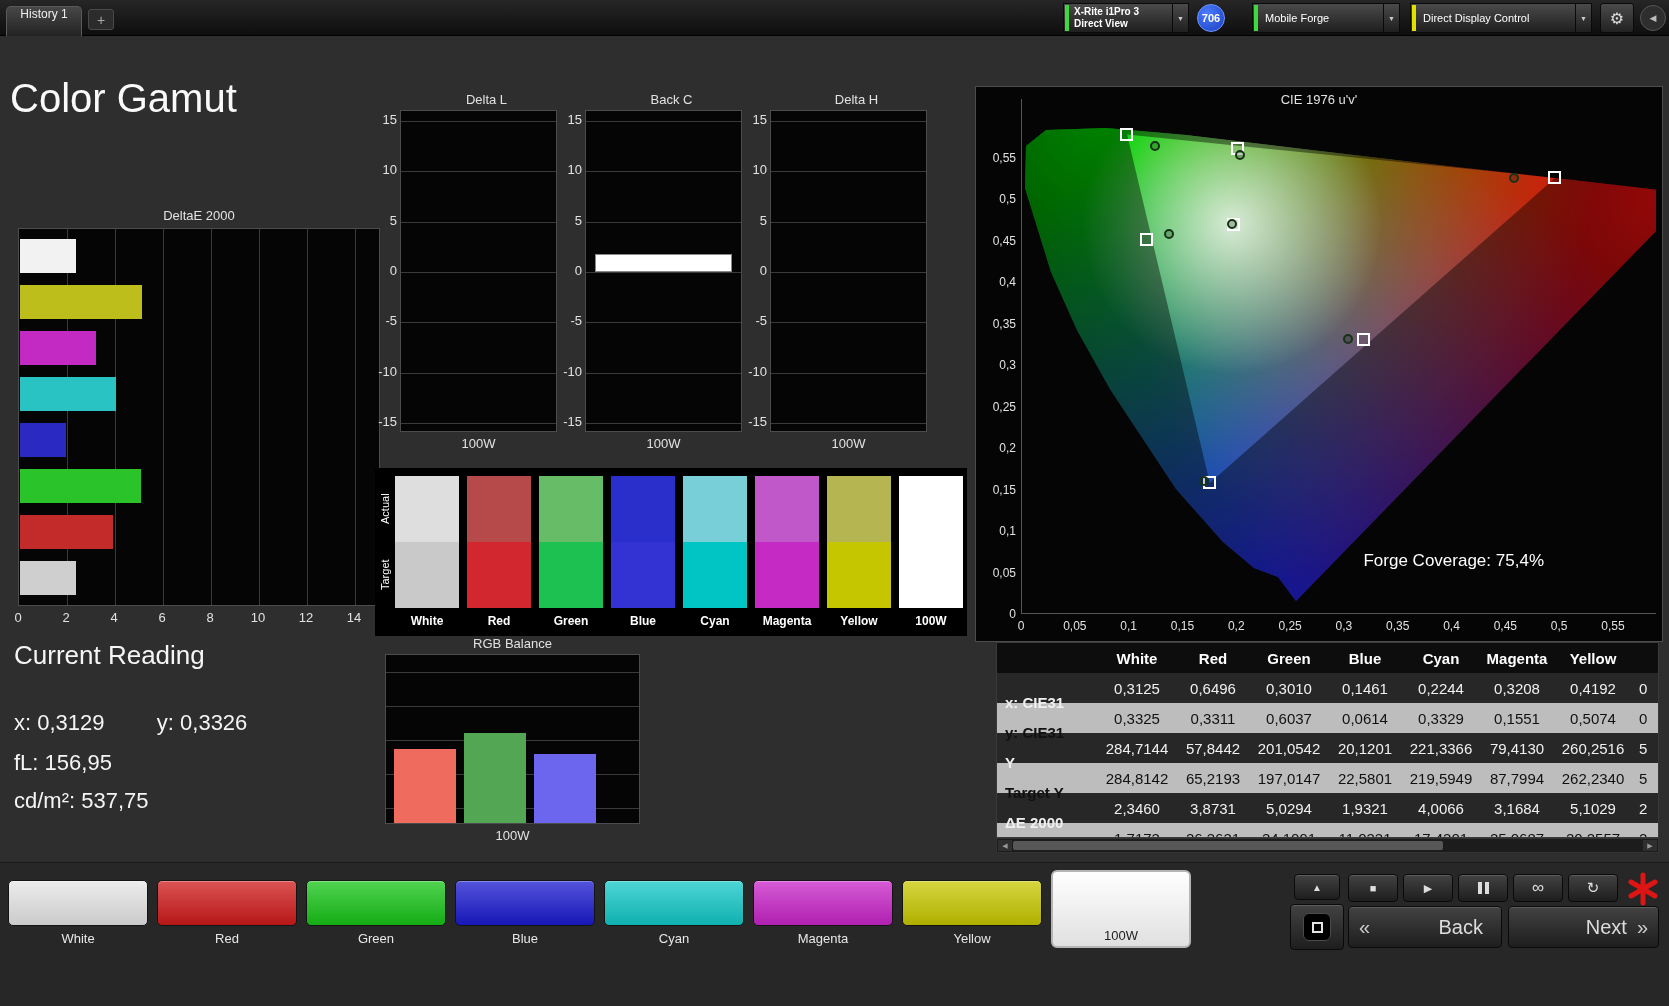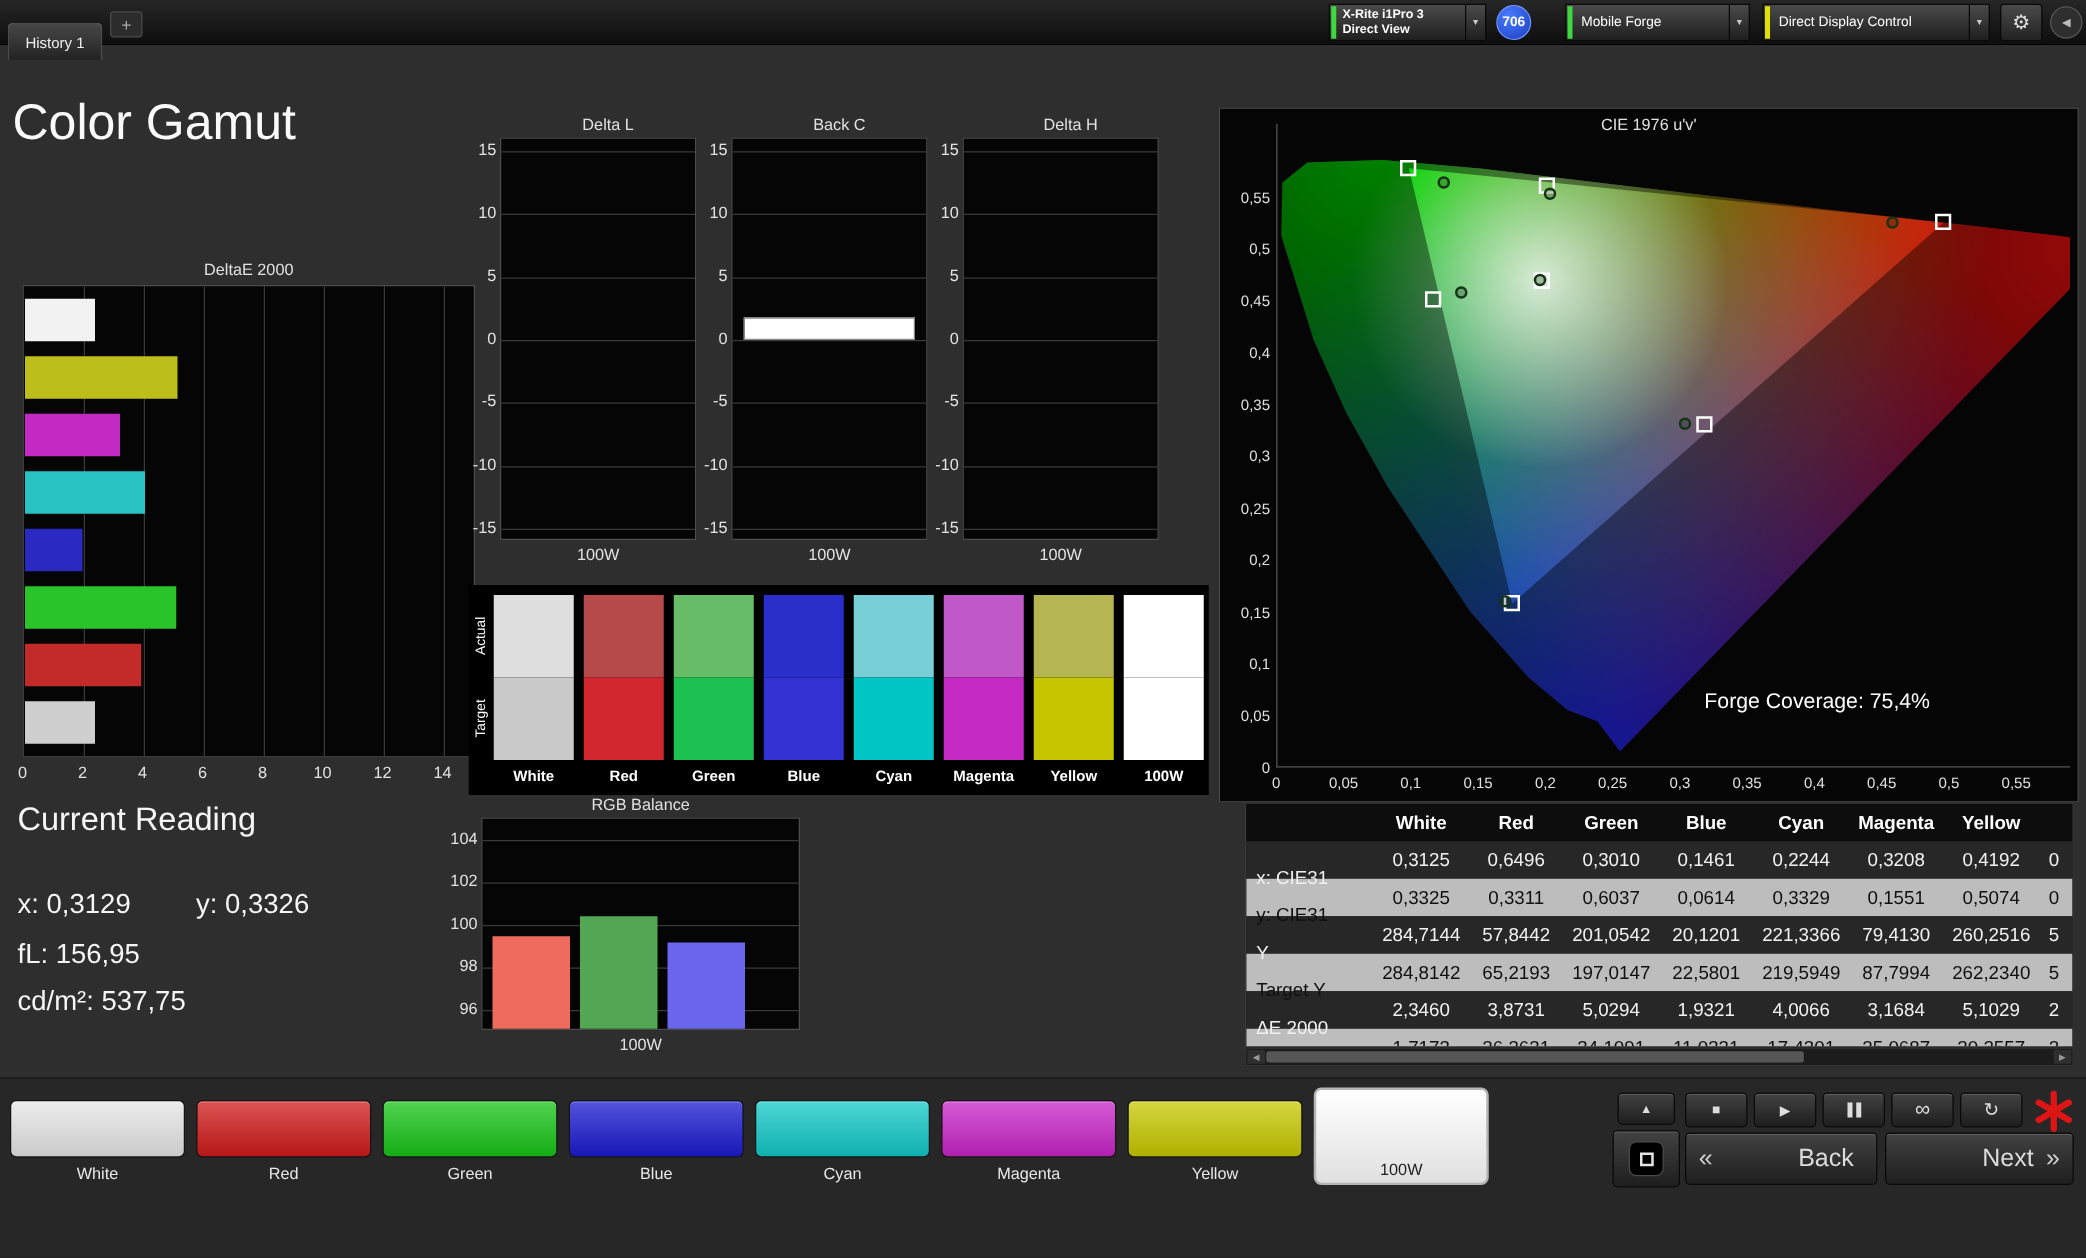--- a/index.html
+++ b/index.html
@@ -2,21 +2,21 @@
 <html><head>
 <meta charset="utf-8">
 <style>
   * { box-sizing: border-box; margin:0; padding:0; }
   html,body { background:#1b1b1b; }
   body { font-family:"Liberation Sans", sans-serif; }
   #app { position:relative; width:1669px; height:1006px; background:#2e2e2e; overflow:hidden; }
 
   
   .topbar{position:absolute;left:0;top:0;width:100%;height:36px;background:linear-gradient(#262626,#0e0e0e);border-bottom:1px solid #000;}
-  .tab{position:absolute;left:6px;top:6px;width:76px;height:30px;background:linear-gradient(#474747,#232323);border:1px solid #5a5a5a;border-bottom:none;border-radius:5px 5px 0 0;color:#eee;font-size:12px;display:flex;align-items:center;justify-content:center;margin-top:12px;}
+  .tab{position:absolute;left:6px;top:6px;width:76px;height:30px;background:linear-gradient(#474747,#232323);border:1px solid #5a5a5a;border-bottom:none;border-radius:5px 5px 0 0;color:#eee;font-size:12px;display:flex;justify-content:center;}
   .addtab{position:absolute;left:88px;top:9px;width:26px;height:21px;background:#2c2c2c;border:1px solid #4a4a4a;border-radius:3px;color:#aaa;font-size:14px;display:flex;align-items:center;justify-content:center;}
   .devbox{position:absolute;top:3px;height:30px;background:linear-gradient(#4a4a4a,#1f1f1f);border:1px solid #0a0a0a;display:flex;align-items:stretch;}
   .accent{width:4px;margin:1px;}
   .meterbox{left:1063px;width:126px;}
   .srcbox{left:1252px;width:148px;}
   .dispbox{left:1410px;width:182px;}
   .twoline{flex:1;display:flex;flex-direction:column;justify-content:center;padding-left:4px;color:#fff;font-size:10px;line-height:12px;font-weight:bold;white-space:nowrap;overflow:hidden;}
   .devlabel{flex:1;display:flex;align-items:center;color:#fff;font-size:11px;padding-left:6px;white-space:nowrap;overflow:hidden;}
   .chev{width:16px;border-left:1px solid #0a0a0a;display:flex;align-items:center;justify-content:center;font-size:7px;color:#ccc;}
   .badge{position:absolute;left:1197px;top:4px;width:28px;height:28px;border-radius:50%;background:radial-gradient(circle at 35% 30%,#4a7bff,#1b3fbf);border:1px solid #6f97ff;color:#fff;font-size:11px;font-weight:bold;display:flex;align-items:center;justify-content:center;}
@@ -95,21 +95,21 @@
 
   
   #tablewrap{position:absolute;left:996px;top:642px;width:663px;height:212px;}
   #table{position:absolute;left:0;top:0;width:663px;height:196px;overflow:hidden;background:#161616;border:1px solid #3a3a3a;}
   .trh{display:flex;height:30px;background:#0d0d0d;color:#fff;}
   .tr{display:flex;height:30px;}
   .tr.dark{background:#272727;color:#f0f0f0;}
   .tr.light{background:#bdbdbd;color:#111;}
   .td,.th{width:76px;font-size:15px;display:flex;align-items:center;justify-content:center;white-space:nowrap;}
   .th{font-weight:bold;}
-  .labelcol{width:102px;justify-content:flex-start;padding-left:8px;font-weight:normal;margin-top:28px;}
+  .labelcol{width:102px;justify-content:flex-start;padding-left:8px;font-weight:bold;margin-top:28px;}
   .clipcol{width:26px;overflow:hidden;justify-content:flex-start;padding-left:8px;}
   #tscroll{position:absolute;left:0;top:196px;width:663px;height:15px;background:#1c1c1c;border:1px solid #333;}
   .scrollarrow{position:absolute;top:1px;width:14px;height:11px;background:#2f2f2f;color:#999;font-size:7px;display:flex;align-items:center;justify-content:center;}
   #scroll-left{left:1px;} #scroll-right{right:1px;}
   #scroll-thumb{position:absolute;left:16px;top:2px;height:9px;width:430px;background:#575757;border-radius:2px;}
 
   
   #footer{position:absolute;left:0;top:862px;width:100%;height:144px;background:#272727;border-top:1px solid #191919;}
   #patchbar{position:absolute;left:8px;top:880px;display:flex;gap:9px;}
   .patch{position:relative;width:140px;height:70px;}
@@ -429,27 +429,20 @@
       <span>156,95</span>
     </div>
     <div class="crline" style="left:0;top:148px;">
       <span>cd/m²:</span>
       <span>537,75</span>
     </div>
   </div>
 
   <div id="rgb">
     <div class="ctitle">RGB Balance</div>
-    <div id="rgb-ylabels">
-        <div class="yticklabel" style="top: 27px;">104</div>
-        <div class="yticklabel" style="top: 61px;">102</div>
-        <div class="yticklabel" style="top: 95px;">100</div>
-        <div class="yticklabel" style="top: 129px;">98</div>
-        <div class="yticklabel" style="top: 163px;">96</div>
-      </div>
     <div id="rgb-plot" class="cplot">
         <div class="hgrid" style="top: 17px;"></div>
         <div class="hgrid" style="top: 51px;"></div>
         <div class="hgrid" style="top: 85px;"></div>
         <div class="hgrid" style="top: 119px;"></div>
         <div class="hgrid" style="top: 153px;"></div>
         <div class="vbar" style="left: 8px; width: 62px; top: 93.5px; height: 76.5px; background: rgb(239, 107, 94);"></div>
         <div class="vbar" style="left: 78px; width: 62px; top: 78.2px; height: 91.8px; background: rgb(83, 166, 83);"></div>
         <div class="vbar" style="left: 148px; width: 62px; top: 98.6px; height: 71.4px; background: rgb(108, 102, 238);"></div>
       </div>

